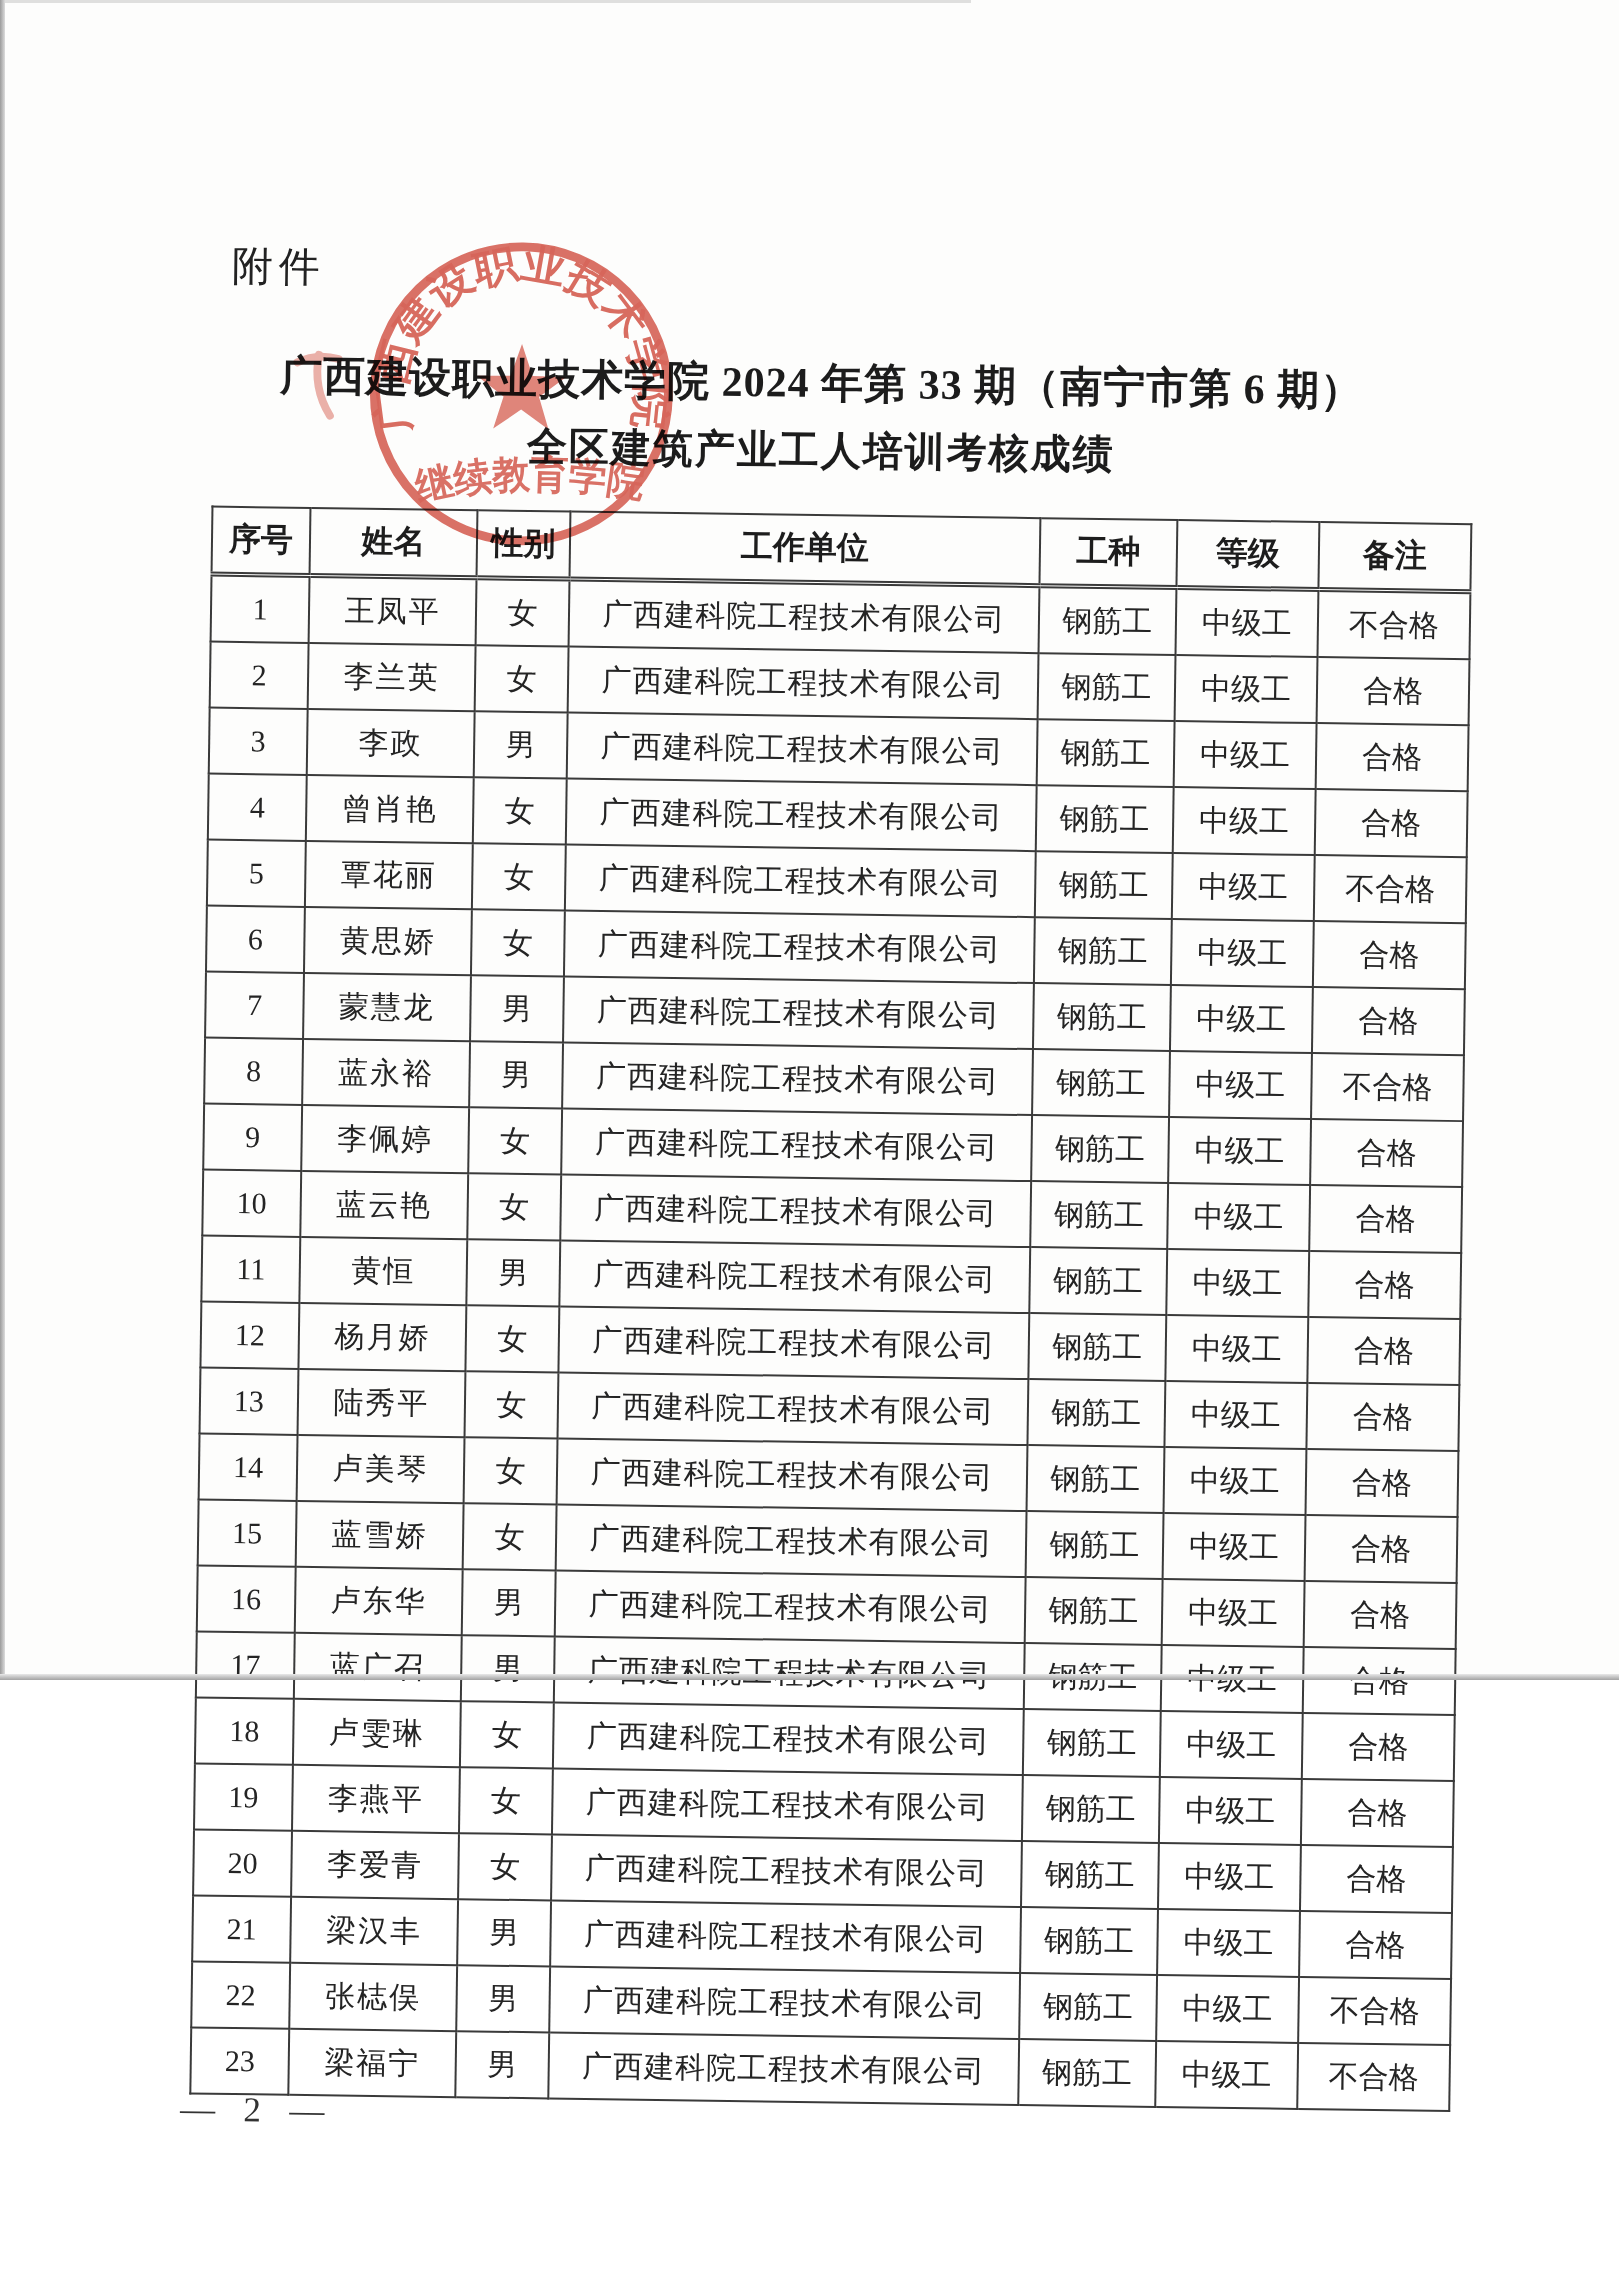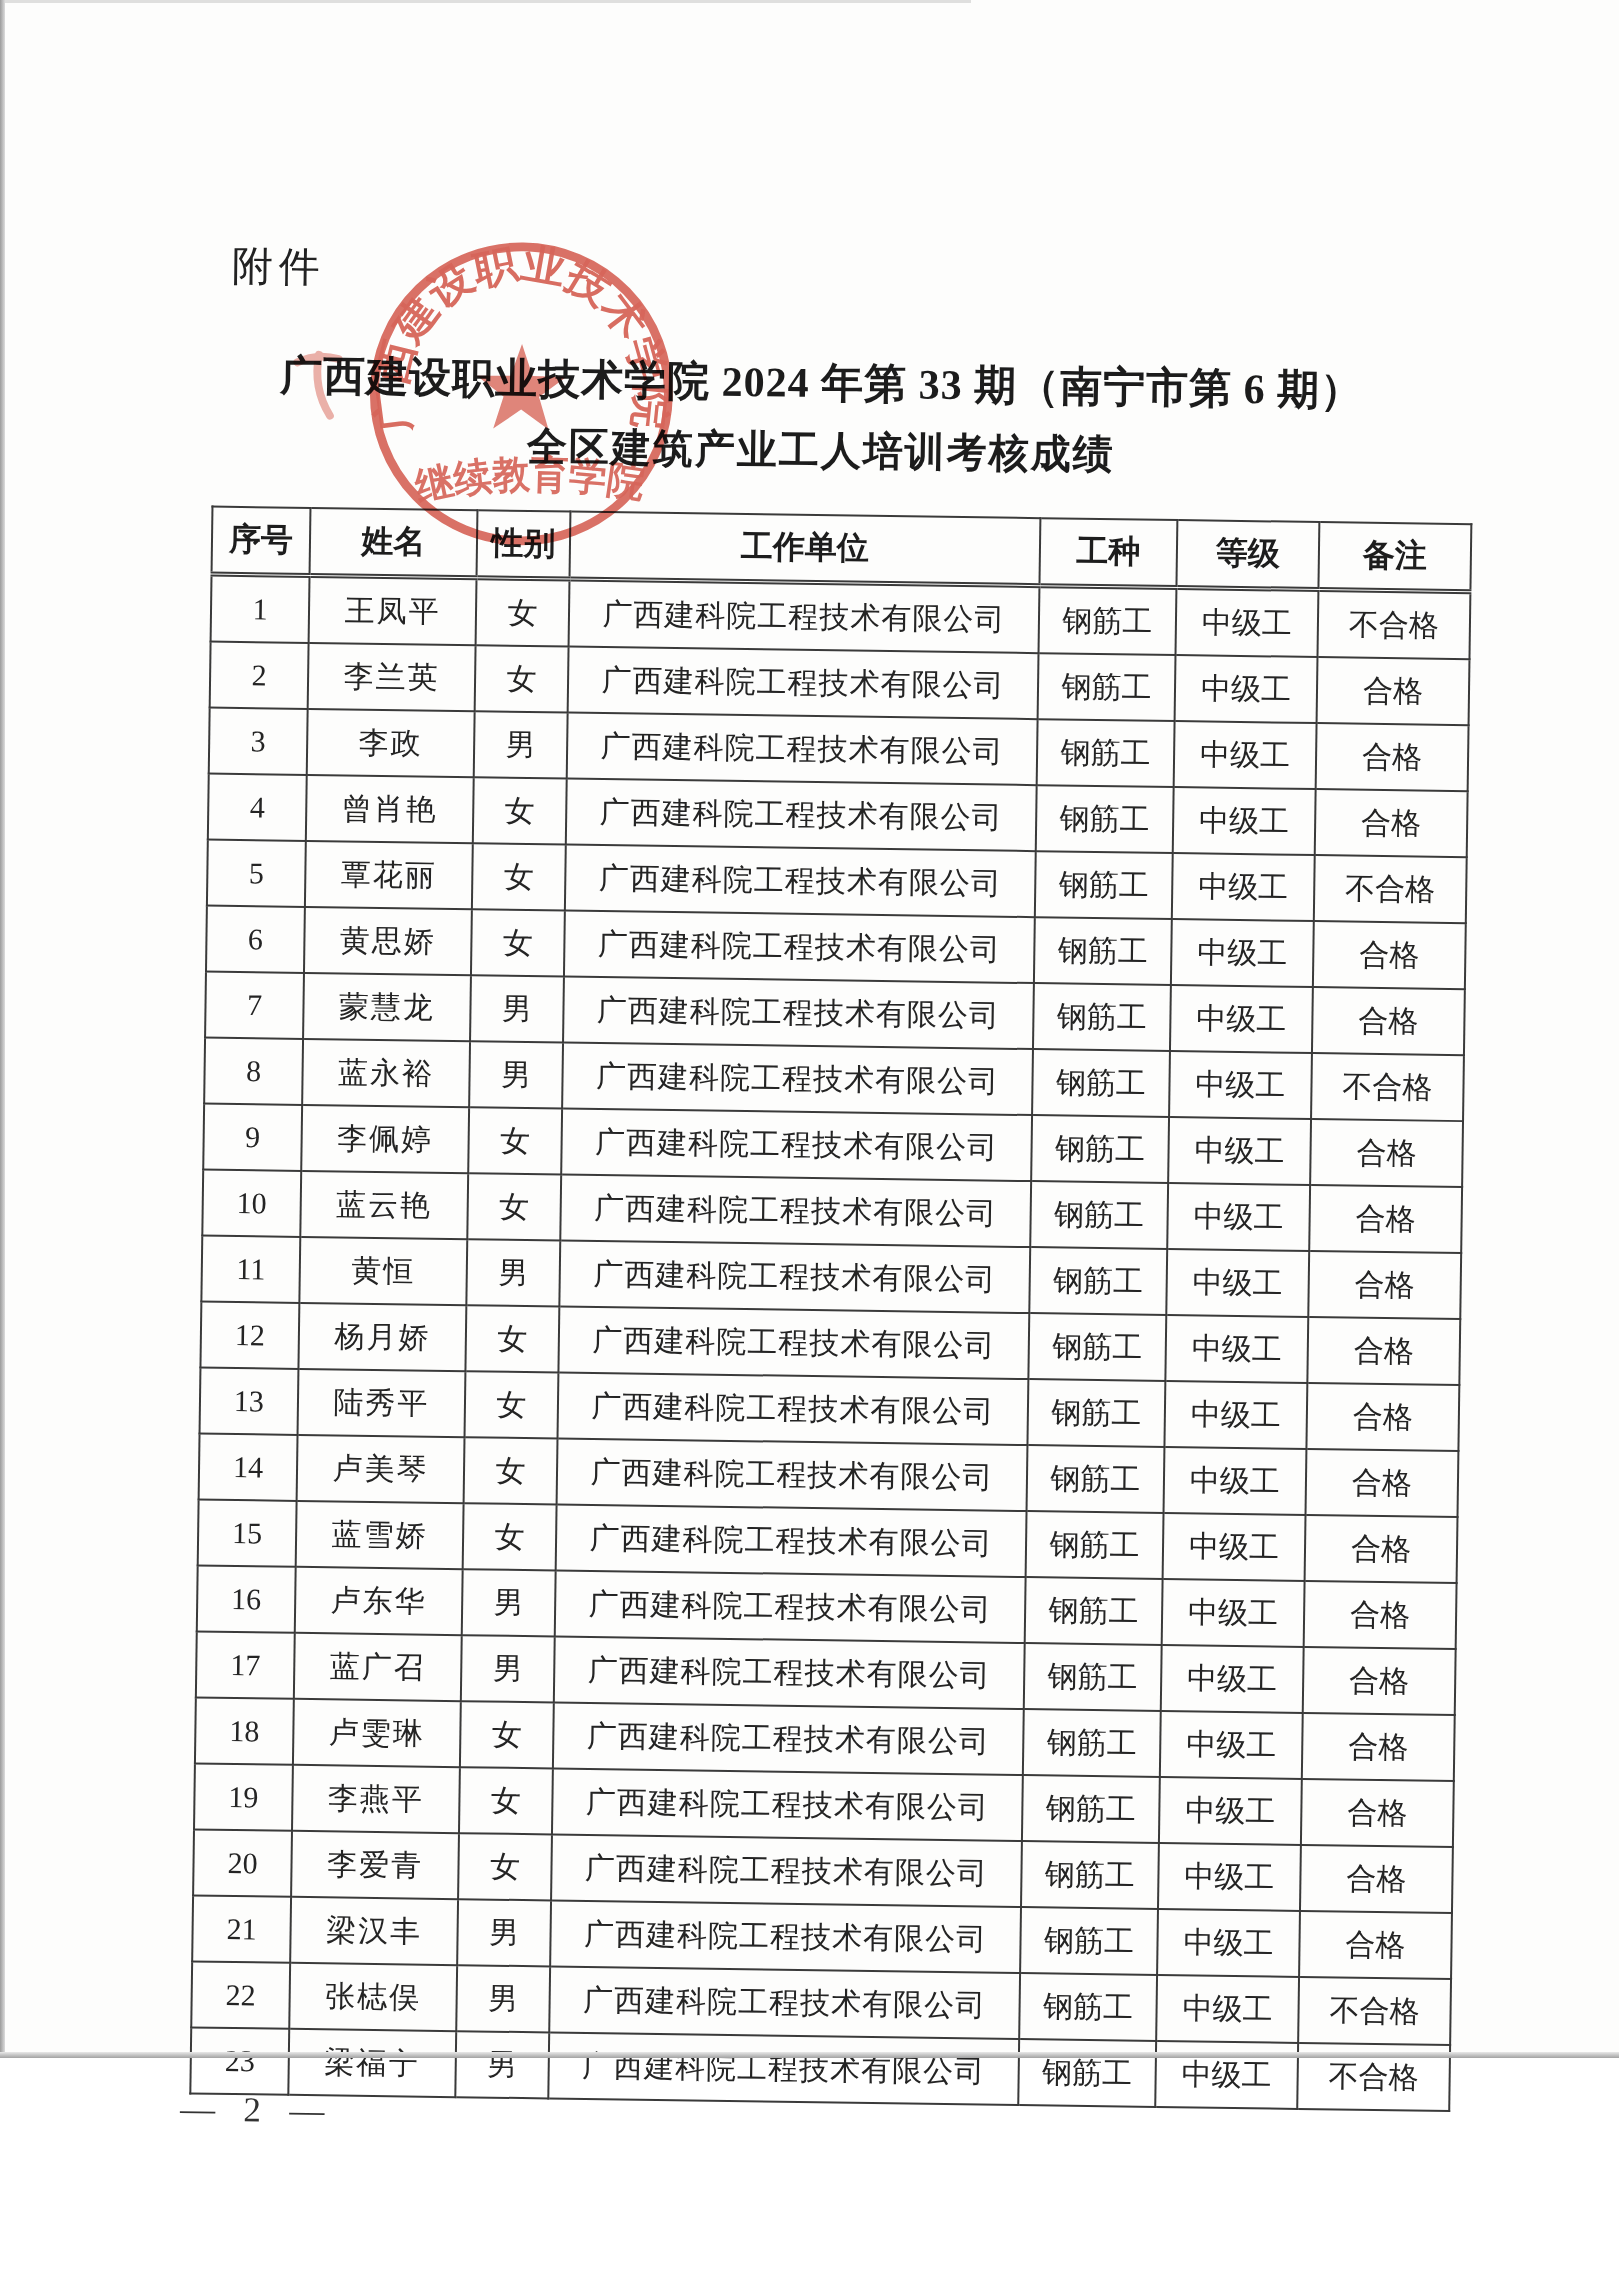--- a/index.html
+++ b/index.html
@@ -5,21 +5,21 @@
   html,body{margin:0;padding:0;}
   body{
     width:1619px;height:2293px;
     background:#ffffff;
     font-family:"Liberation Serif","DejaVu Serif",serif;
     color:#1f1f1f;
     overflow:hidden;
     position:relative;
   }
   .page{
-    position:absolute;left:0;top:0;width:1619px;height:2058px;
+    position:absolute;left:0;top:0;width:1619px;height:1680px;
     background:#fdfdfc;
   }
   
   .edge-left{position:absolute;left:0;top:0;width:4.9px;height:100%;
     background:linear-gradient(to right,#9b9b9b,#dcdcdc);}
   .edge-bottom{position:absolute;left:0;bottom:0;width:100%;height:5.9px;
     background:linear-gradient(to bottom,#e8e8e8,#a2a2a2);}
   .edge-top{position:absolute;left:0;top:0;width:60%;height:2.9px;
     background:#d2d2d2;opacity:.7;}
 

